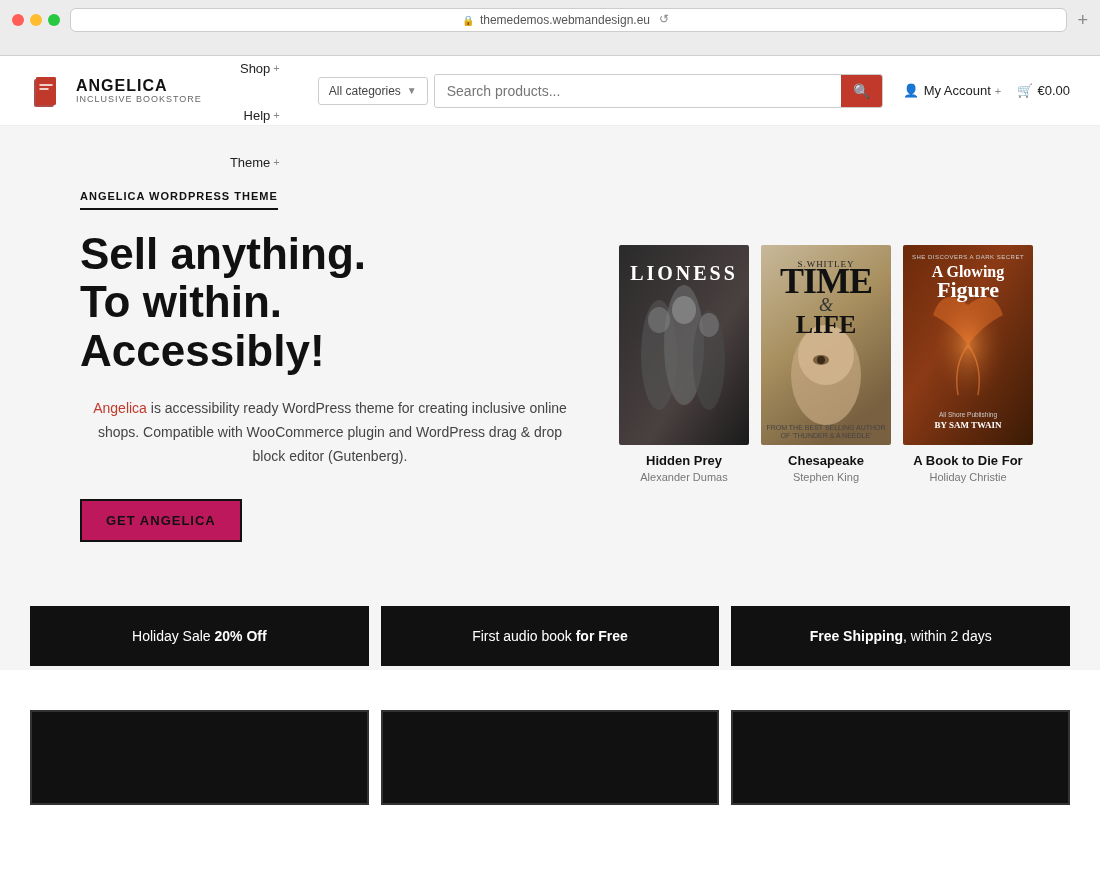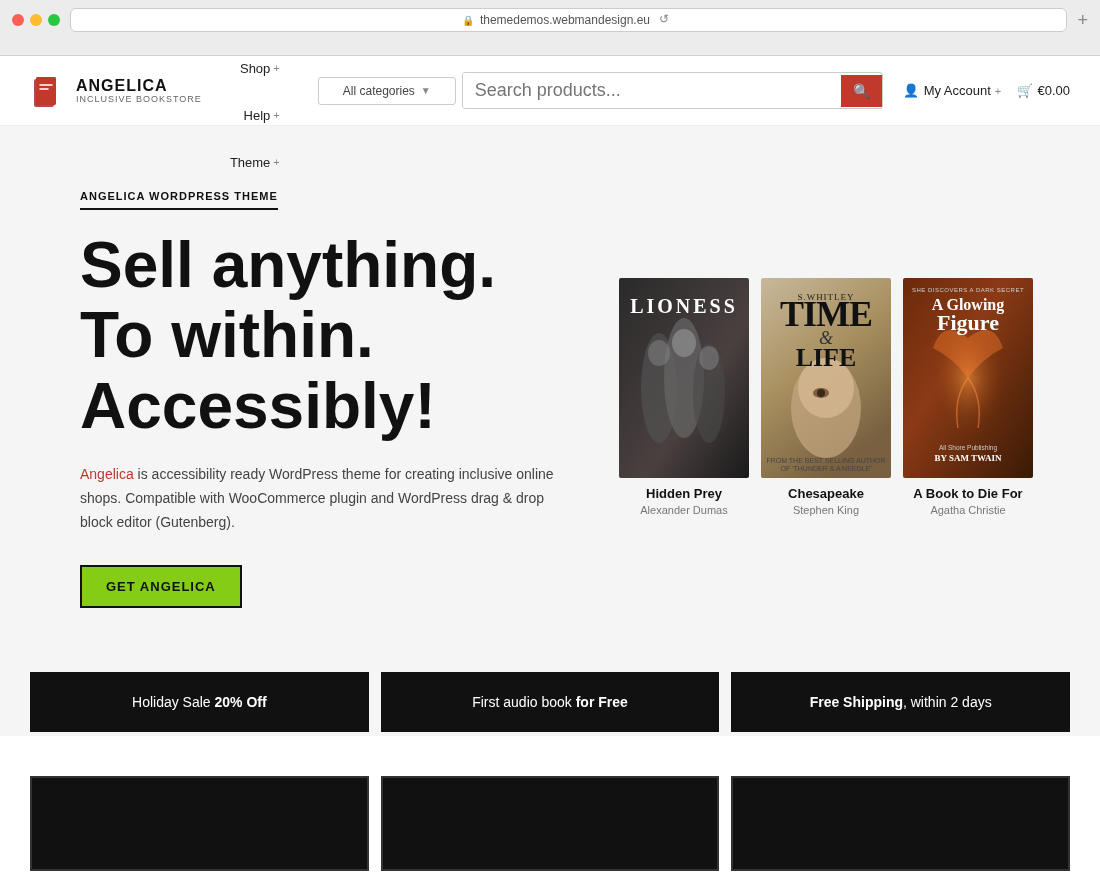--- a/index.html
+++ b/index.html
@@ -131,21 +131,21 @@
     .search-area {
       display: flex;
       align-items: center;
       gap: 6px;
       flex: 1;
       margin-left: 10px;
     }
     .category-select {
       border: 1px solid #ccc;
       border-radius: 3px;
-      padding: 6px 24px;
+      padding: 6px 10px;
       font-size: 12px;
       background: white;
       color: #444;
       display: flex;
       align-items: center;
       gap: 6px;
       cursor: pointer;
       white-space: nowrap;
     }
     .cat-chevron { color: #888; font-size: 10px; }
@@ -154,21 +154,21 @@
       border: 1px solid #ccc;
       border-radius: 3px;
       display: flex;
       align-items: center;
       overflow: hidden;
     }
     .search-input {
       border: none;
       outline: none;
       padding: 7px 12px;
-      font-size: 18px;
+      font-size: 14px;
       width: 100%;
       color: #999;
     }
     .search-btn {
       background: #c0392b;
       border: none;
       padding: 8px 12px;
       cursor: pointer;
       color: white;
       font-size: 14px;
@@ -213,31 +213,32 @@
       font-weight: 700;
       letter-spacing: 1px;
       color: #111;
       text-transform: uppercase;
       border-bottom: 2px solid #111;
       padding-bottom: 6px;
       display: inline-block;
       margin-bottom: 20px;
     }
     .hero-headline {
-      font-size: 64px;
+      font-size: 44px;
       font-weight: 900;
       line-height: 1.1;
       color: #111;
       margin-bottom: 22px;
     }
     .hero-desc {
       font-size: 14px;
       color: #444;
       line-height: 1.7;
       margin-bottom: 30px;
+      text-align: center;
     }
     .hero-desc a {
       color: #c0392b;
       text-decoration: none;
     }
     .hero-buttons {
       display: flex;
       gap: 10px;
     }
     .btn-primary {
@@ -245,21 +246,21 @@
       color: white;
       border: none;
       padding: 14px 26px;
       font-size: 13px;
       font-weight: 700;
       letter-spacing: 1px;
       cursor: pointer;
       text-transform: uppercase;
     }
     .btn-secondary {
-      background: #84cc16;
+      background: #be185d;
       color: #111;
       border: 2px solid #111;
       padding: 12px 24px;
       font-size: 13px;
       font-weight: 700;
       letter-spacing: 1px;
       cursor: pointer;
       text-transform: uppercase;
     }
 
@@ -510,21 +511,21 @@
             <path d="M65 60 Q90 40 100 70 Q80 80 65 100 Q50 80 30 70 Q40 40 65 60Z" fill="#ff8030" opacity="0.4"></path>
             <path d="M65 100 Q80 120 75 150 M65 100 Q50 120 55 150" stroke="#ff9040" stroke-width="1.5" fill="none" opacity="0.5"></path>
             <text x="65" y="14" text-anchor="middle" font-family="sans-serif" font-size="6" fill="#ccc" letter-spacing="0.5">SHE DISCOVERS A DARK SECRET</text>
             <text x="65" y="32" text-anchor="middle" font-family="serif" font-size="16" font-weight="700" fill="white">A Glowing</text>
             <text x="65" y="52" text-anchor="middle" font-family="serif" font-size="22" font-weight="700" fill="white">Figure</text>
             <text x="65" y="172" text-anchor="middle" font-family="sans-serif" font-size="6.5" fill="#ccc">All Shore Publishing</text>
             <text x="65" y="183" text-anchor="middle" font-family="serif" font-size="9" font-weight="700" fill="white">BY SAM TWAIN</text>
           </svg>
         </div>
         <div class="book-title">A Book to Die For</div>
-        <div class="book-author">Agatha Christie</div>
+        <div class="book-author">Holiday Christie</div>
       </div>
     </div>
   </section>
 
   <div class="promo-bar">
     <div class="promo-item">
       <span>Holiday Sale </span><span class="promo-bold">20% Off</span>
     </div>
     <div class="promo-item">
       <span>First audio book </span><span class="promo-bold">for Free</span>

